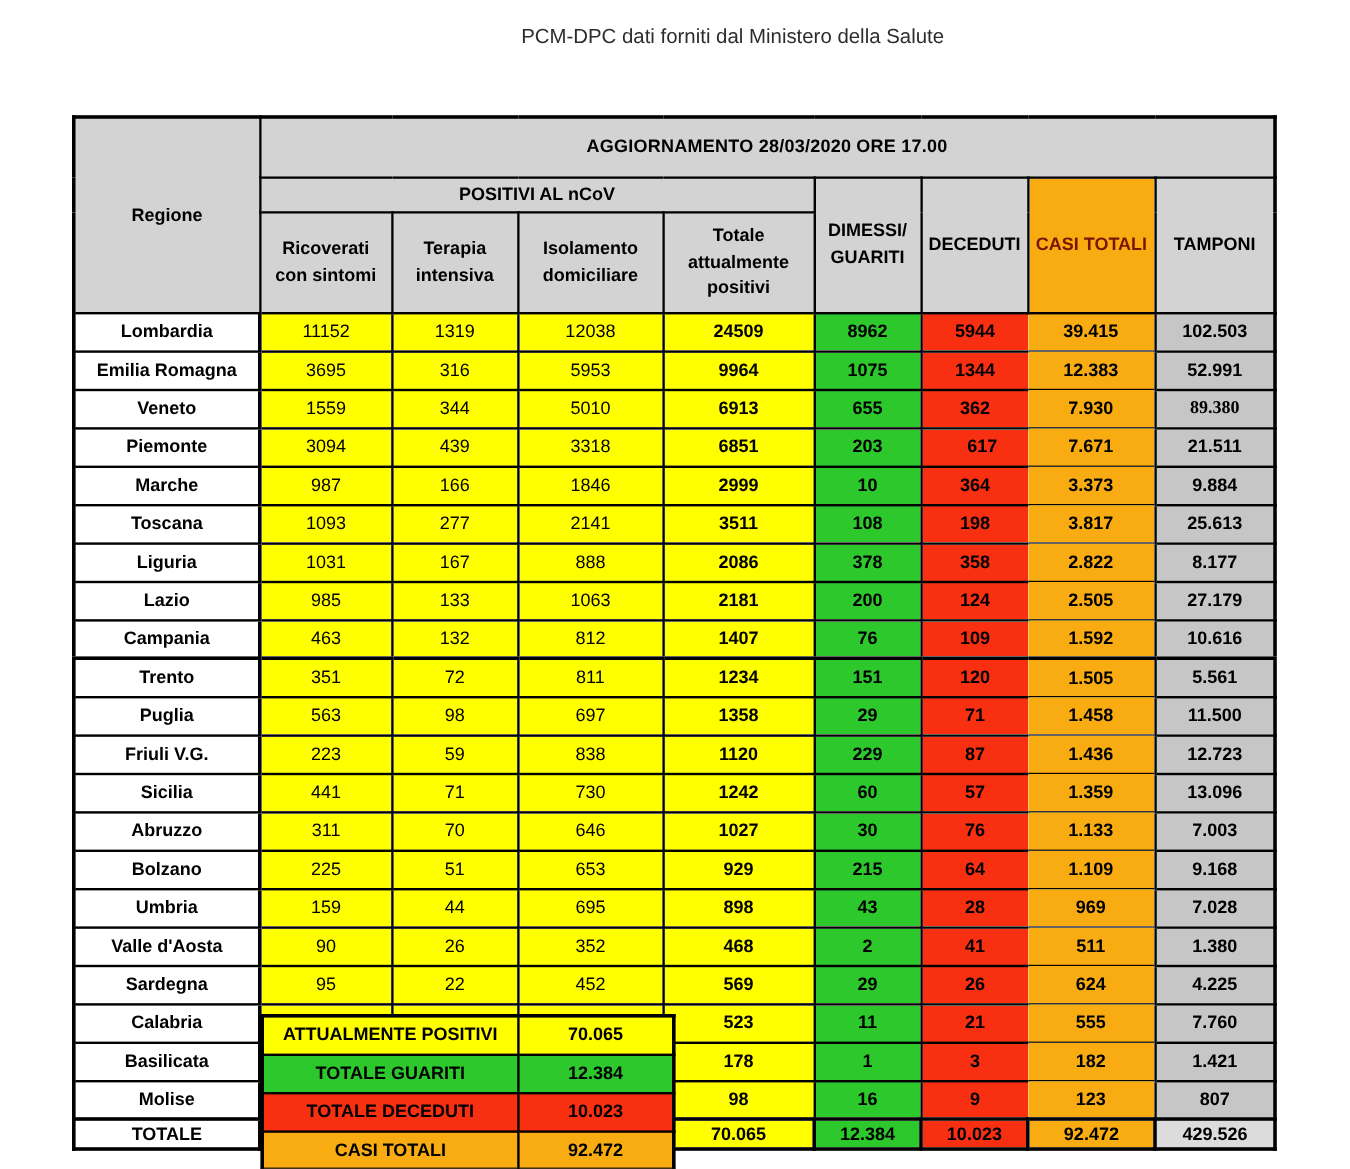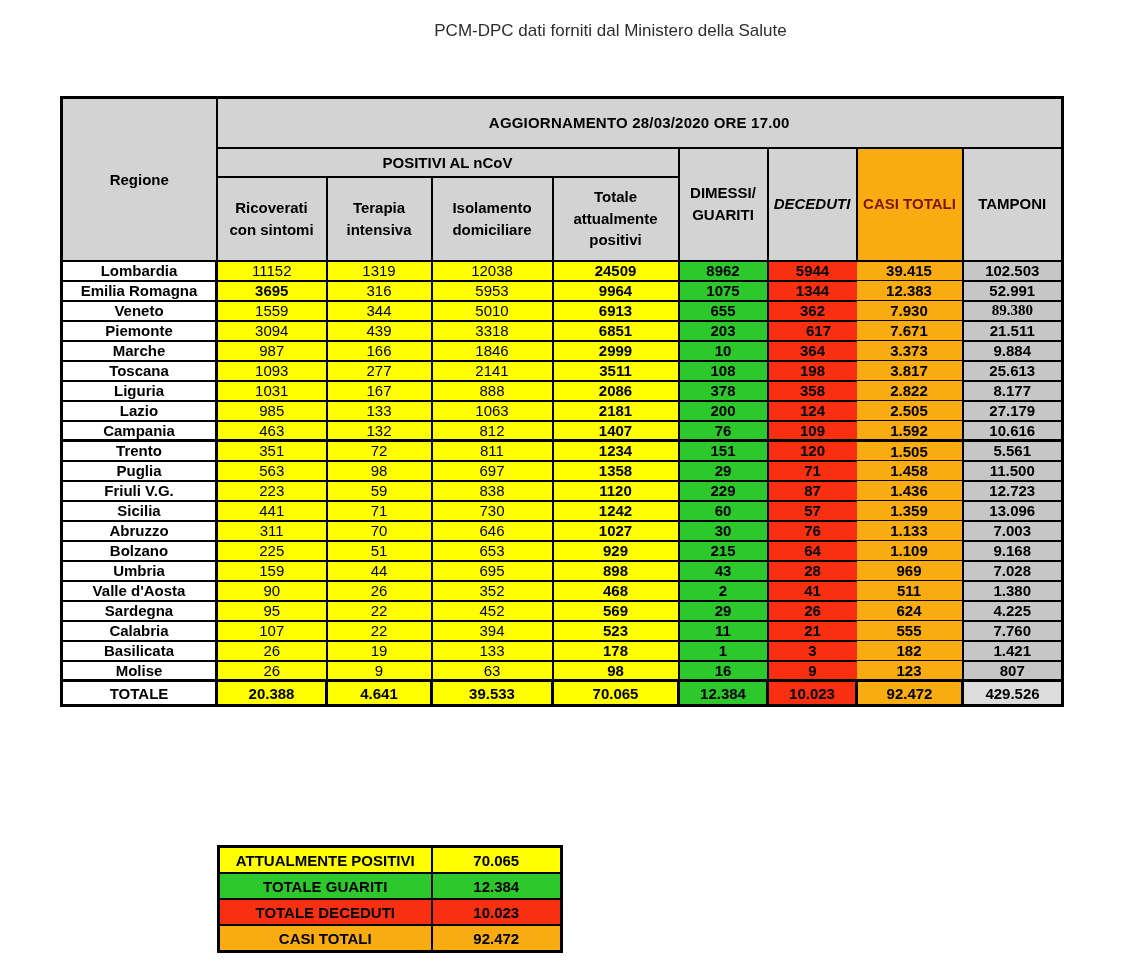--- a/index.html
+++ b/index.html
@@ -26,21 +26,21 @@
   .hr1 { height: 50px; }
   .hr2 { height: 29px; }
   .hr3 { height: 84px; }
   .agg { font-size: 19px; letter-spacing: 0.2px; }
   .posgroup { font-size: 15px; }
   .sub { font-size: 15px; line-height: 1.45; white-space: pre-line; }
   .deceduti-h { border-right-width: 0; white-space: nowrap; }
   .casi-h { border-left-width: 0; white-space: nowrap; }
   .tamponi-h { white-space: nowrap; }
   .regione-cell { font-size: 15px; }
-  tbody tr { height: 20px; }
+  tbody tr { height: 32px; }
   tbody td { border-width: 2px; font-weight: bold; }
   tbody td.c0 { border-right-width: 3px; }
   tbody td.c1, tbody td.c2, tbody td.c3 { font-weight: 400; }
   tbody td.c6 { border-right-width: 0; }
   tbody td.c7 { border-left-width: 0; border-top-width: 1px; border-bottom-width: 1px; }
   tbody tr.thick-top td { border-top-width: 3px; }
   tbody tr.total-row { height: 25px; }
   tbody tr.total-row td { border-width: 3px; font-weight: bold; }
   tbody tr.total-row td.c6 { border-right-width: 3px; }
   tbody tr.total-row td.c7 { border-left-width: 3px; }
@@ -74,21 +74,21 @@
   </colgroup>
   <thead>
     <tr class="hr1">
       <td class="regione-cell" rowspan="3" style="background: rgb(211, 211, 211);">Regione</td>
       <td class="agg" colspan="8" style="background: rgb(211, 211, 211);">AGGIORNAMENTO 28/03/2020 ORE 17.00</td>
     </tr>
     <tr class="hr2">
       <td class="posgroup" colspan="4" style="background: rgb(211, 211, 211);">POSITIVI AL nCoV</td>
       <td class="sub deceduti-l dimessi-h" rowspan="2" style="background: rgb(211, 211, 211);">DIMESSI/
 GUARITI</td>
-      <td class="sub deceduti-h" rowspan="2" style="background: rgb(211, 211, 211); font-style: italic;">DECEDUTI</td>
+      <td class="sub deceduti-h" rowspan="2" style="background: rgb(211, 211, 211);">DECEDUTI</td>
       <td class="sub casi-h" rowspan="2" style="background: rgb(248, 172, 18); color: rgb(122, 21, 0);">CASI TOTALI</td>
       <td class="sub tamponi-h" rowspan="2" style="background: rgb(211, 211, 211);">TAMPONI</td>
     </tr>
     <tr class="hr3">
       <td class="sub" style="background: rgb(211, 211, 211);">Ricoverati
 con sintomi</td>
       <td class="sub" style="background: rgb(211, 211, 211);">Terapia
 intensiva</td>
       <td class="sub" style="background: rgb(211, 211, 211);">Isolamento
 domiciliare</td>
@@ -104,21 +104,21 @@
         <td class="c2" style="background: rgb(255, 255, 0);">1319</td>
         <td class="c3" style="background: rgb(255, 255, 0);">12038</td>
         <td class="c4" style="background: rgb(255, 255, 0);">24509</td>
         <td class="c5" style="background: rgb(44, 200, 44);">8962</td>
         <td class="c6" style="background: rgb(249, 47, 17);">5944</td>
         <td class="c7" style="background: rgb(248, 172, 18);">39.415</td>
         <td class="c8" style="background: rgb(198, 198, 198);">102.503</td>
       </tr>
       <tr>
         <td class="c0" style="background: rgb(255, 255, 255);">Emilia Romagna</td>
-        <td class="c1" style="background: rgb(255, 255, 0); font-weight: bold;">3695</td>
+        <td class="c1" style="background: rgb(255, 255, 0);">3695</td>
         <td class="c2" style="background: rgb(255, 255, 0);">316</td>
         <td class="c3" style="background: rgb(255, 255, 0);">5953</td>
         <td class="c4" style="background: rgb(255, 255, 0);">9964</td>
         <td class="c5" style="background: rgb(44, 200, 44);">1075</td>
         <td class="c6" style="background: rgb(249, 47, 17);">1344</td>
         <td class="c7" style="background: rgb(248, 172, 18);">12.383</td>
         <td class="c8" style="background: rgb(198, 198, 198);">52.991</td>
       </tr>
       <tr>
         <td class="c0" style="background: rgb(255, 255, 255);">Veneto</td>

